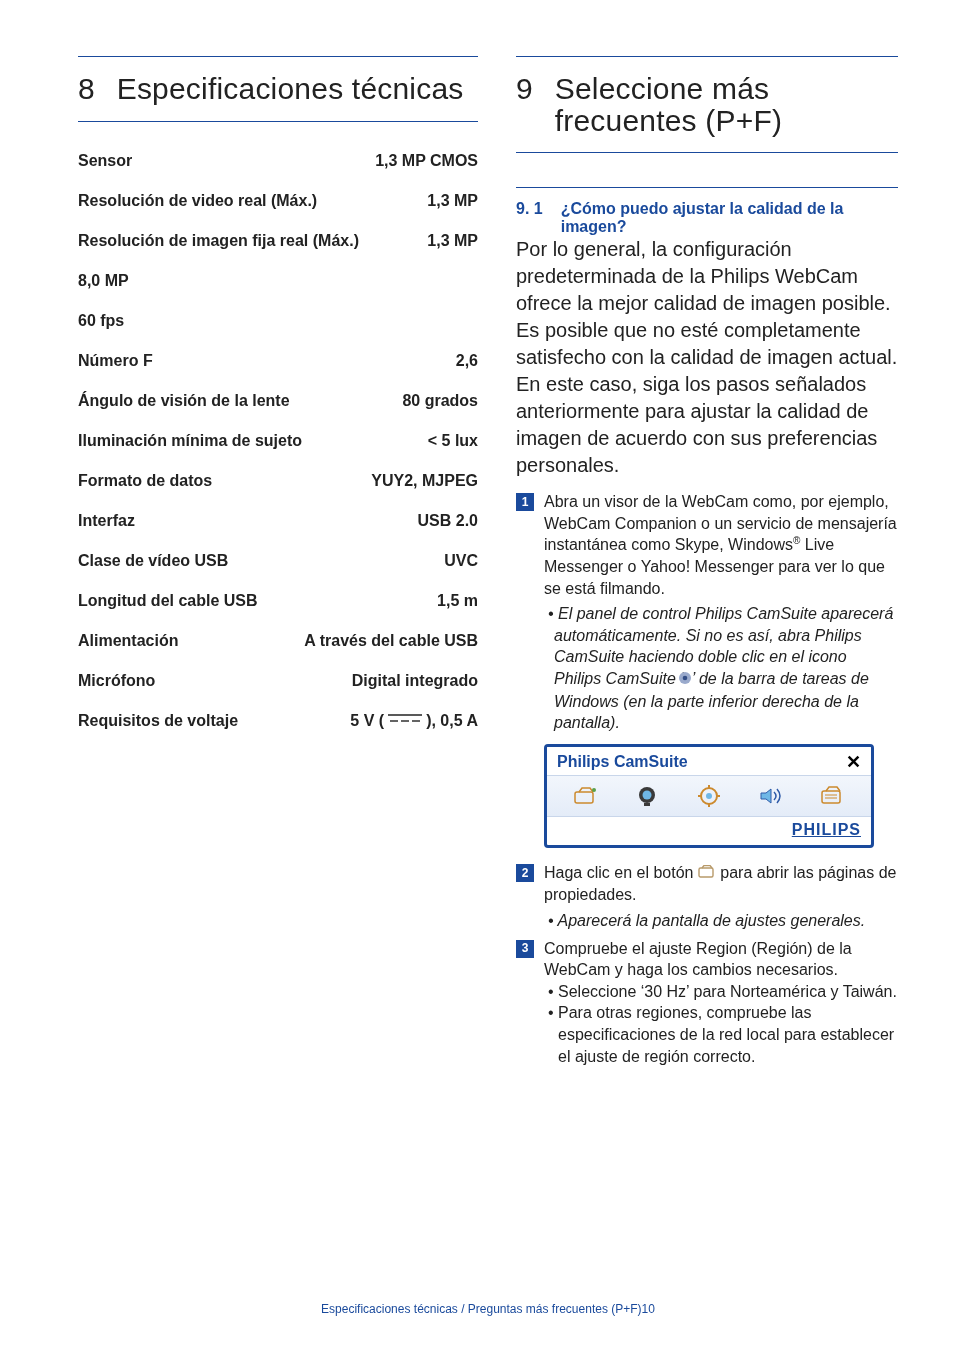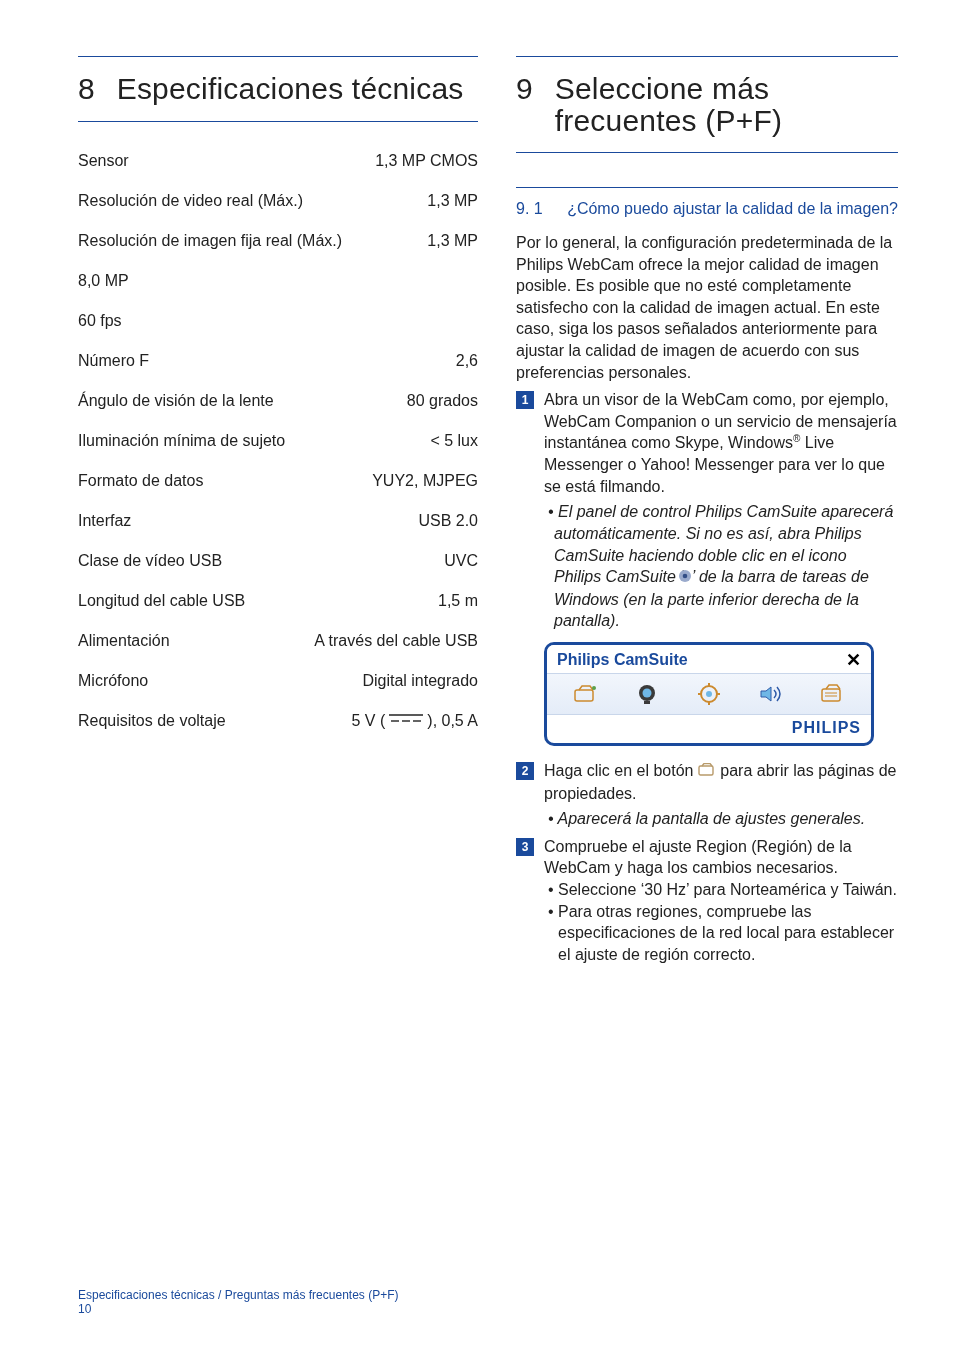--- a/index.html
+++ b/index.html
@@ -8,45 +8,45 @@
   .cols { display: flex; gap: 38px; }
   .col { flex: 1 1 0; min-width: 0; }
   .col-left { flex-basis: 400px; flex-grow: 0; }
   .col-right { flex: 1; }
   .sec-rule-top { border-top: 1.5px solid #1a4a9c; height: 0; margin-bottom: 10px; }
   .sec-heading { display: flex; align-items: flex-start; gap: 22px; font-weight: 300; color: #222; padding: 6px 0 10px; }
   .sec-heading .num { font-size: 30px; line-height: 1.05; }
   .sec-heading .title { font-size: 30px; line-height: 1.05; letter-spacing: 0.2px; }
   .sec-rule-bot { border-top: 1.5px solid #1a4a9c; height: 0; margin-top: 6px; }
   .spec-list { margin-top: 30px; font-size: 16px; color: #222; }
-  .spec-row { display: flex; align-items: center; justify-content: space-between; gap: 20px; margin-bottom: 22px; }
+  .spec-row { display: flex; align-items: center; justify-content: space-between; gap: 20px; margin-bottom: 22px; font-weight: bold; }
   .spec-row .label { flex: 1; }
   .spec-row .value { white-space: nowrap; text-align: right; }
   .sub-rule { border-top: 1px solid #1a4a9c; margin: 34px 0 12px; }
-  .sub-head { display: flex; gap: 18px; font-size: 16px; font-weight: 400; color: #1a4a9c; margin-bottom: 14px; text-align: right; }
+  .sub-head { display: flex; gap: 18px; font-size: 16px; font-weight: 700; color: #1a4a9c; margin-bottom: 0; }
   .sub-head .snum { white-space: nowrap; }
   .sub-head .stitle { flex:1; }
-  .para { font-size: 16px; line-height: 1.35; color: #222; margin-bottom: 6px; }
+  .para { font-size: 20px; line-height: 1.35; color: #222; margin-bottom: 12px; }
   .steps { margin-top: 6px; }
   .step { display: flex; gap: 10px; font-size: 16px; line-height: 1.35; margin-bottom: 6px; }
   .chip { width: 18px; height: 18px; background: #1a4a9c; color: #fff; font-size: 12px; font-weight: 700; display: inline-flex; align-items: center; justify-content: center; flex: 0 0 18px; margin-top: 2px; }
   .step .body { flex: 1; }
   .step .body .note { font-style: italic; display: block; margin-top: 4px; padding-left: 10px; text-indent: -6px;}
   .bul { padding-left: 14px; text-indent: -10px; display: block; }
   .sup { font-size: 10px; vertical-align: super; }
   .inline-icon { display:inline-block; vertical-align: middle; }
-  .camsuite { width: 330px; border: 3px solid #1a4a9c; border-radius: 10px; margin: 10px 0 14px 28px; background:#fff; overflow:hidden; }
+  .camsuite { width: 330px; border: 3px solid #1a4a9c; border-radius: 4px; margin: 10px 0 14px 28px; background:#fff; overflow:hidden; }
   .cs-title { display:flex; align-items:center; justify-content:space-between; padding:4px 10px 2px 10px; background:#fff; }
   .cs-title span.t { color:#1a4a9c; font-weight:700; font-size:16px; }
   .cs-title .x { font-size:18px; font-weight:700; color:#000; cursor:pointer; }
   .cs-mid { display:flex; align-items:center; justify-content:space-around; padding:6px 8px; border-top:1px solid #c9d6ea; border-bottom:1px solid #c9d6ea;
             background: linear-gradient(#f2f6fc,#e4ecf8);}
   .cs-mid .ic { width:34px; height:28px; display:flex; align-items:center; justify-content:center; color:#2e5aa8; cursor:pointer;}
-  .cs-foot { text-align:right; padding:4px 10px 6px; color:#1a4a9c; font-weight:700; letter-spacing:1px; font-size:16px;}
-  .footer { position:absolute; left:78px; right:56px; bottom:34px; display:flex; justify-content:center; font-size:12px; color:#1a4a9c;flex-direction:column; }
+  .cs-foot { text-align:right; padding:4px 10px 6px; color:#1a4a9c; font-weight:700; letter-spacing:1px; font-size:16px;text-decoration:underline;}
+  .footer { position:absolute; left:78px; right:56px; bottom:34px; display:flex; justify-content:center; font-size:12px; color:#1a4a9c; }
   .volt-sym { display:inline-block; vertical-align:middle; margin:0 4px; position:relative; top:-2px;}
 </style>
 </head>
 <body>
 
 <div class="page">
   <div class="cols">
 
     <div class="col col-left">
       <div class="sec-rule-top"></div>

